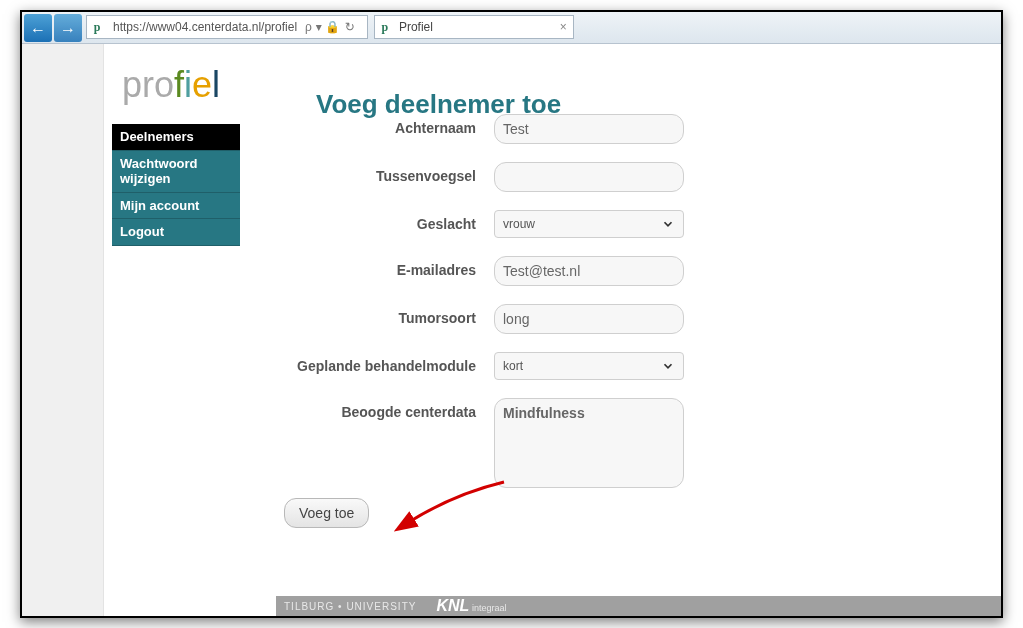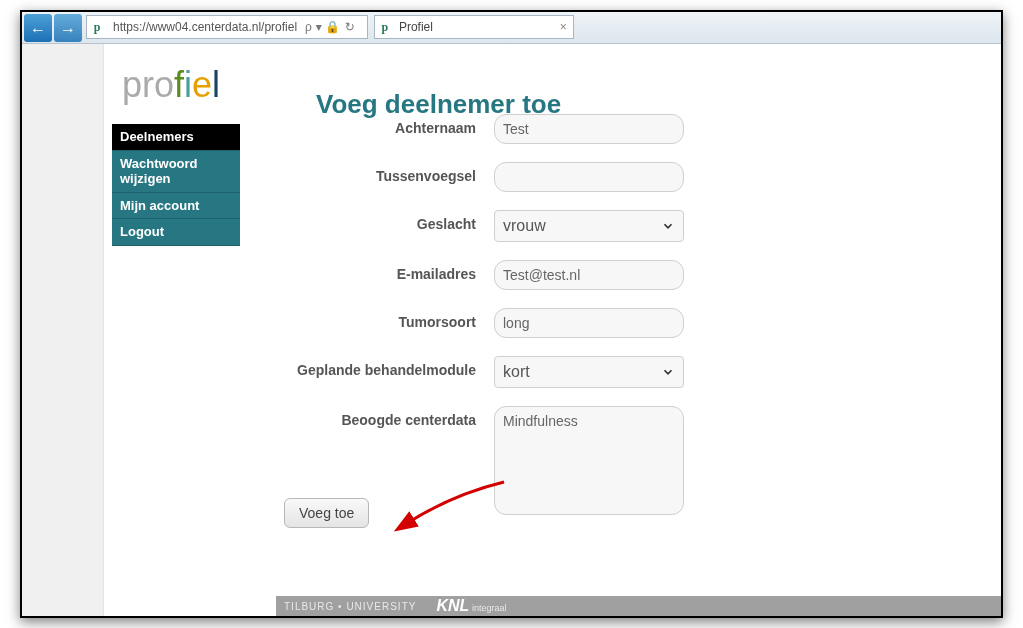--- a/index.html
+++ b/index.html
@@ -128,38 +128,38 @@
   .row .control { width:190px; }
   .row input[type=text], .row textarea {
     width:100%;
     border:1px solid #cfcfcf;
     border-radius:12px;
     background:#f7f7f7;
     padding:6px 8px;
     font-size:14px; color:#666;
     font-family:inherit;
   }
-  .row textarea { height:109px; resize:none; }
+  .row textarea { height:90px; resize:none;font-weight:bold; }
   .select {
     width:100%;
     border:1px solid #cfcfcf;
     border-radius:4px;
     background:#f7f7f7;
     padding:6px 8px;
-    font-size:16px; color:#555;
+    font-size:12px; color:#555;
     display:flex; justify-content:space-between; align-items:center;
     cursor:pointer;
   }
   .select .chev svg { width:14px; height:14px; display:block; }
 
   .submit-btn {
     position:absolute; left:180px; top:454px;
     background:linear-gradient(#f9f9f9,#e4e4e4);
     border:1px solid #b8b8b8;
-    border-radius:6px;
+    border-radius:12px;
     padding:6px 14px;
     font-size:14px; color:#444;
     cursor:pointer;
   }
 
   .arrow-annot {
     position:absolute; left:290px; top:430px;
     pointer-events:none;
   }
 

